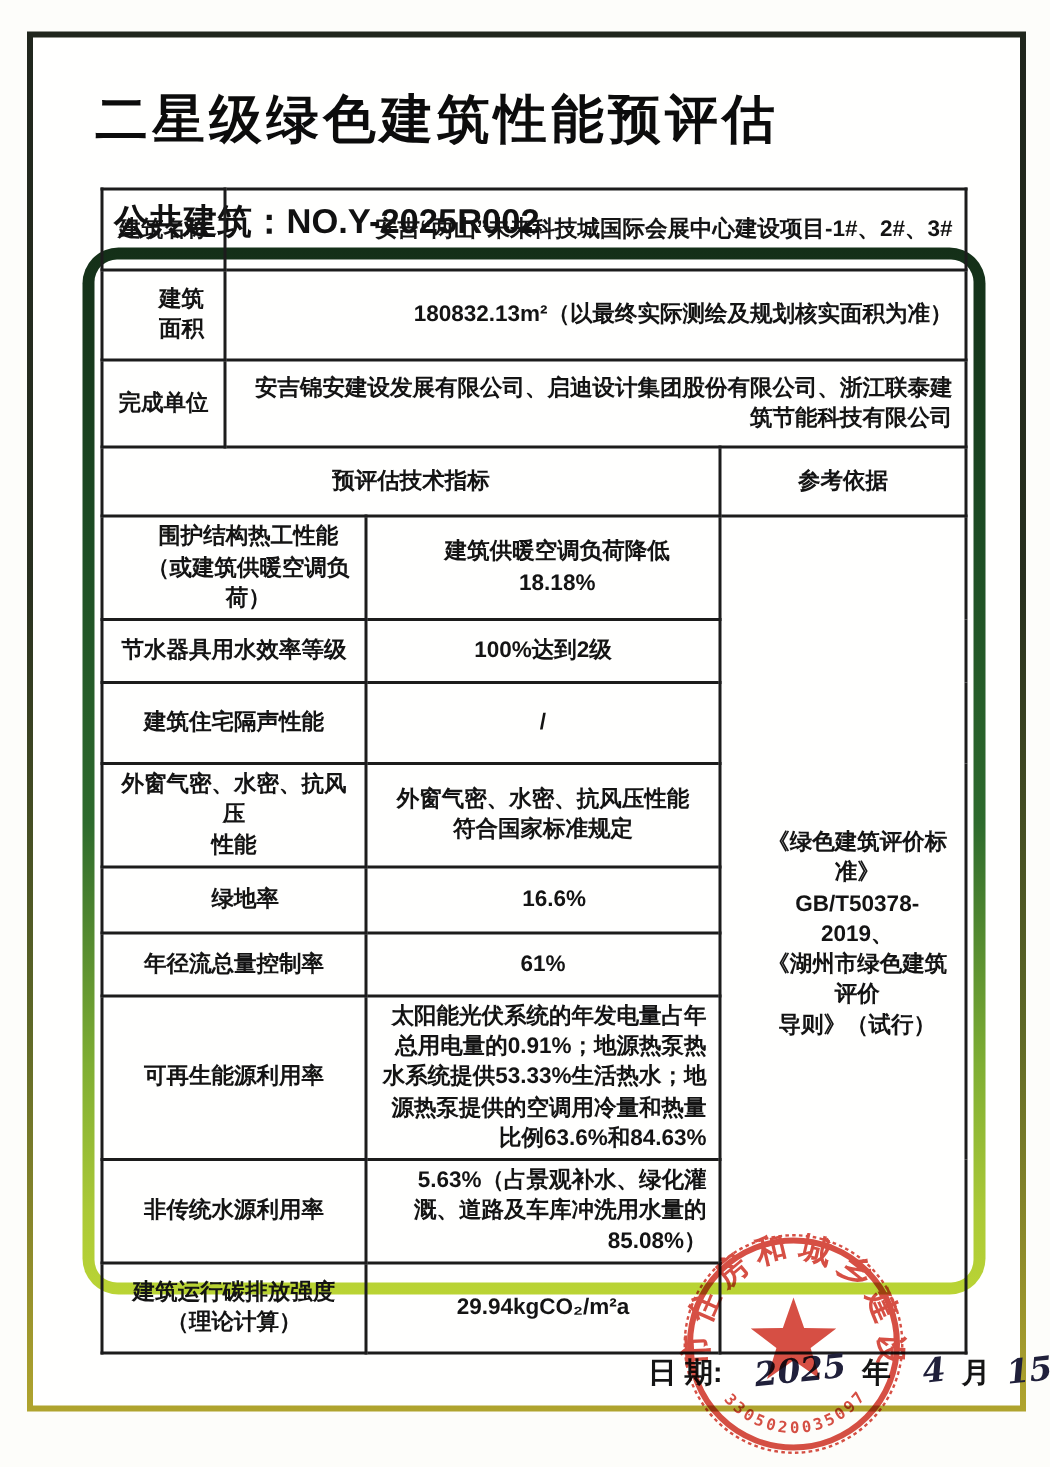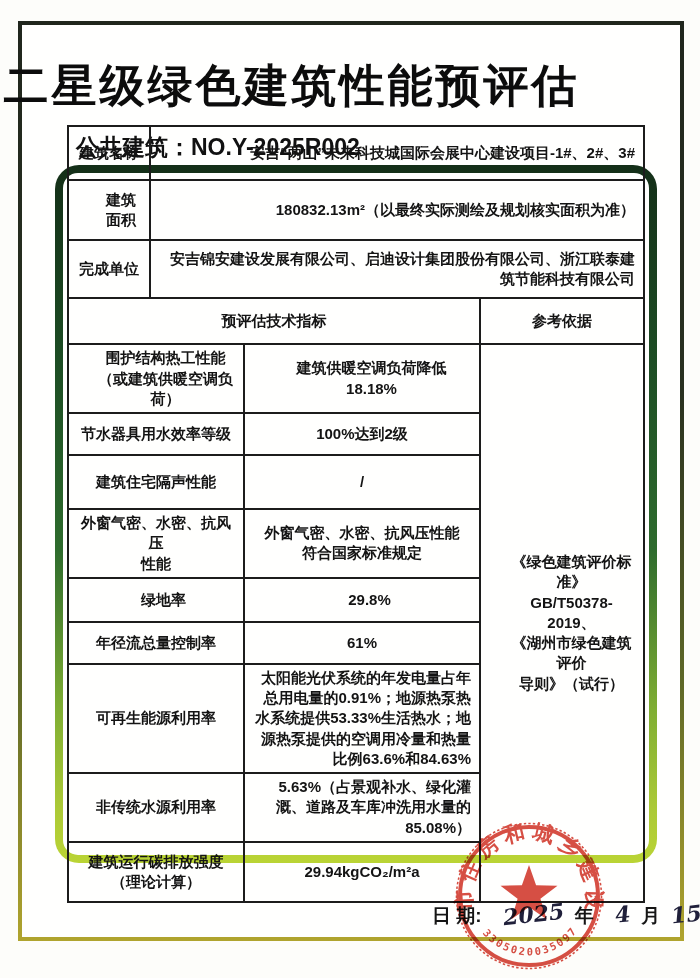--- a/index.html
+++ b/index.html
@@ -13,21 +13,21 @@
   .outer-border{
     position:absolute;left:18px;top:21px;width:666px;height:920px;
     background:linear-gradient(to bottom,#20261d 0%,#28301f 40%,#5e6827 72%,#b0a42e 100%);
   }
   .outer-border .paper{
     position:absolute;left:4px;top:4px;right:4px;bottom:4px;background:#fffffe;
   }
   
   .doc-title{
     position:absolute;left:0;top:56px;width:583px;text-align:center;
-    font-size:45px;font-weight:800;letter-spacing:3px;color:#0c0c0c;
+    font-size:35px;font-weight:800;letter-spacing:3px;color:#0c0c0c;
   }
   .doc-subtitle{
     position:absolute;left:76px;top:132px;font-size:23px;font-weight:700;color:#111;
   }
   
   .green-frame{
     position:absolute;left:55px;top:165px;width:602px;height:698px;
     border-radius:24px;
     background:linear-gradient(to bottom,#142f18 0%,#1d4d24 28%,#2e6b2d 55%,#7fae33 78%,#abc937 92%,#bad434 100%);
   }
@@ -142,21 +142,21 @@
         <td class="val">/</td>
       </tr>
       <tr class="r8">
         <td class="lbl pre" colspan="2">外窗气密、水密、抗风压
 性能</td>
         <td class="val pre">外窗气密、水密、抗风压性能
 符合国家标准规定</td>
       </tr>
       <tr class="r9">
         <td class="lbl" colspan="2">绿地率</td>
-        <td class="val">29.8%</td>
+        <td class="val">16.6%</td>
       </tr>
       <tr class="r10">
         <td class="lbl" colspan="2">年径流总量控制率</td>
         <td class="val">61%</td>
       </tr>
       <tr class="r11">
         <td class="lbl" colspan="2">可再生能源利用率</td>
         <td class="left small">太阳能光伏系统的年发电量占年总用电量的0.91%；地源热泵热水系统提供53.33%生活热水；地源热泵提供的空调用冷量和热量比例63.6%和84.63%</td>
       </tr>
       <tr class="r12">

